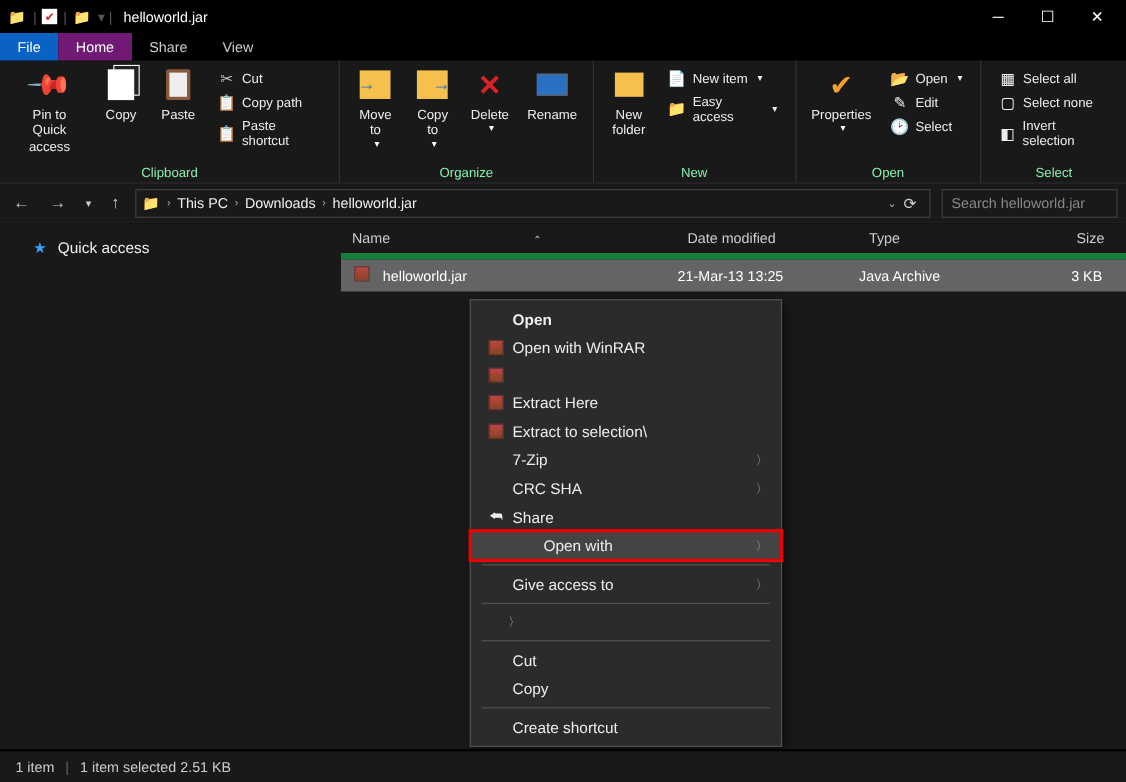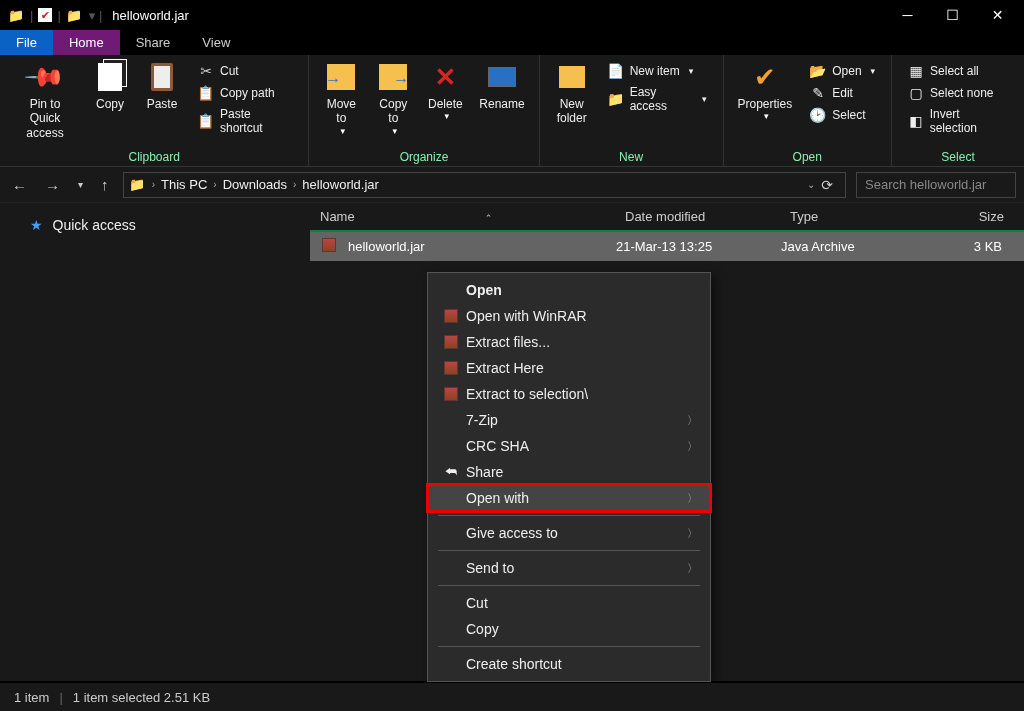--- a/index.html
+++ b/index.html
@@ -43,21 +43,21 @@
 
 .main { display: flex; height: 478px; }
 .sidebar { width: 310px; background: #191919; padding: 8px 0; }
 .sidebar-item { display: flex; align-items: center; gap: 10px; padding: 6px 20px; font-size: 14px; color: #eee; }
 .sidebar-item .caret { font-size: 9px; color: #aaa; }
 .sidebar-item.selected { background: #333; }
 .star { color: #3aa0ff; }
 .desktop-ico { width:16px; height:12px; background:#2ca3ff; border:1px solid #0a62c4; display:inline-block; }
 
 .file-area { flex: 1; background: #191919; display: flex; flex-direction: column; }
-.columns { display: flex; padding: 6px 0; border-bottom: 2px solid #15803d; font-size: 13px; color: #ccc; }
+.columns { display: flex; padding: 6px 0; border-bottom: 6px solid #15803d; font-size: 13px; color: #ccc; }
 .col { padding: 0 10px; }
 .col.name { width: 305px; }
 .col.date { width: 165px; }
 .col.type { width: 140px; }
 .col.size { flex: 1; text-align: right; padding-right: 20px; }
 .sort-caret { font-size: 9px; margin-left: 130px; }
 
 .file-row { display: flex; padding: 6px 0; font-size: 13px; background: #646464; align-items: center; }
 .file-row .icon { width: 20px; margin-left: 12px; margin-right: 6px; }
 .file-row .name { width: 268px; }
@@ -65,21 +65,21 @@
 .file-row .type { width: 140px; }
 .file-row .size { flex: 1; text-align: right; padding-right: 22px; }
 
 
 .context-menu { position: absolute; left: 427px; top: 272px; width: 284px; background: #2b2b2b; border: 1px solid #555; box-shadow: 3px 3px 10px rgba(0,0,0,0.6); padding: 4px 0; }
 .ctx-item { display: flex; align-items: center; padding: 5px 12px; font-size: 14px; color: #eee; position: relative; }
 .ctx-item .icon { width: 22px; display: inline-flex; justify-content: center; font-size: 13px; }
 .ctx-item .text { flex: 1; padding-left: 4px; }
 .ctx-item .arrow { color: #aaa; font-size: 11px; }
 .ctx-item.bold .text { font-weight: bold; }
-.ctx-item.highlight { background: #444; outline: 3px solid #e00; outline-offset: -1px; }
+.ctx-item.highlight { background: #444; outline: 3px solid #e00; outline-offset: -1px; gap: 28px; }
 .ctx-sep { height: 1px; background: #555; margin: 4px 10px; }
 .rar-ico { display:inline-block; width:14px; height:14px; background: linear-gradient(#b44, #842); border:1px solid #633; }
 
 
 .status-bar { position: absolute; bottom: 0; left: 0; right: 0; height: 28px; background: #191919; color: #ccc; font-size: 13px; display: flex; align-items: center; padding: 0 14px; }
 .status-sep { margin: 0 10px; color: #666; }
 
 
 .folder-ico { color:#f5c04d; }
 .pin-ico { font-size:24px; transform: rotate(45deg); color:#999; }
@@ -317,21 +317,20 @@
   <div class="ctx-item">
       <span class="icon">
         <span class="rar-ico"></span>
       </span>
       <span class="text">Open with WinRAR</span>
     </div>
   <div class="ctx-item">
       <span class="icon">
         <span class="rar-ico"></span>
       </span>
-      <span class="text">Extract files...</span>
     </div>
   <div class="ctx-item">
       <span class="icon">
         <span class="rar-ico"></span>
       </span>
       <span class="text">Extract Here</span>
     </div>
   <div class="ctx-item">
       <span class="icon">
         <span class="rar-ico"></span>
@@ -359,21 +358,20 @@
     </div>
   <div class="ctx-sep"></div>
   <div class="ctx-item">
       <span class="icon"></span>
       <span class="text">Give access to</span>
       <span class="arrow">〉</span>
     </div>
   <div class="ctx-sep"></div>
   <div class="ctx-item">
       <span class="icon"></span>
-      <span class="text">Send to</span>
       <span class="arrow">〉</span>
     </div>
   <div class="ctx-sep"></div>
   <div class="ctx-item">
       <span class="icon"></span>
       <span class="text">Cut</span>
     </div>
   <div class="ctx-item">
       <span class="icon"></span>
       <span class="text">Copy</span>

